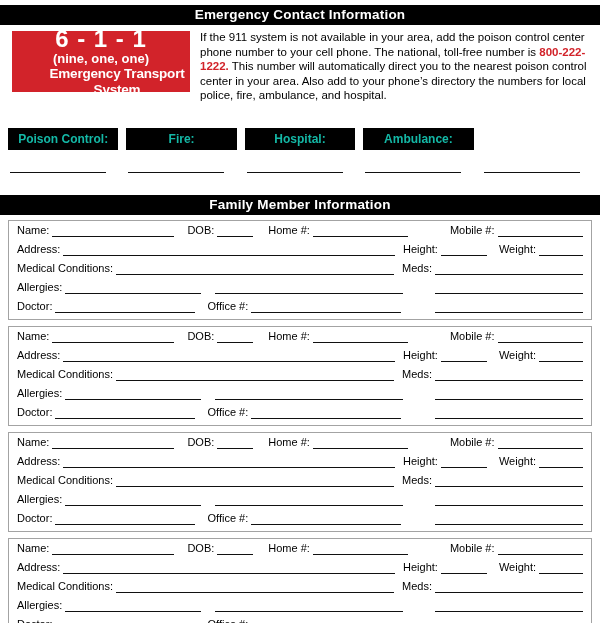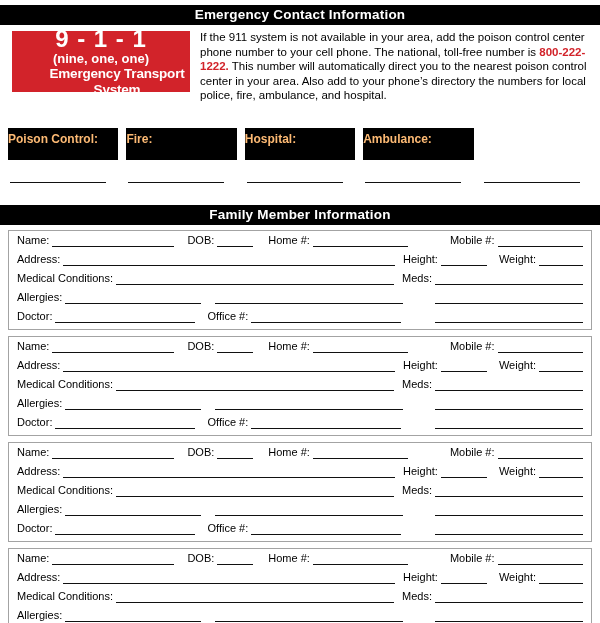--- a/index.html
+++ b/index.html
@@ -22,21 +22,21 @@
   .red-sub{font-size:13px;font-weight:bold;line-height:15px;}
   .red-system{font-size:13.5px;font-weight:bold;line-height:16px;letter-spacing:-.2px;margin-left:32px;}
   .intro{
     flex:1;margin-left:10px;margin-top:-1px;font-size:11.5px;line-height:14.6px;max-width:398px;
   }
   .intro b{font-weight:bold;}
   .contacts-grid{
     display:grid;grid-template-columns:repeat(5,1fr);gap:8px;margin:14px 8px 0 8px;
   }
   .contact-box{
-    background:#000;color:#fdba74;height:32px;line-height:22px;text-align:left;
+    background:#000;color:#14b8a6;height:22px;line-height:22px;text-align:center;
     font-weight:bold;font-size:12px;
   }
   .contacts-lines{margin-top:6px;}
   .contacts-lines .cell{padding-left:2px;}
   .wline{
     display:inline-block;border-bottom:1.5px solid #111;
     font-size:11px;line-height:normal;
   }
   .grow{flex:1;}
   .blocks{margin:5px 8px 0 8px;}
@@ -53,21 +53,21 @@
 </style>
 </head>
 <body>
 
 <div class="page">
 
   <div class="bar top">Emergency Contact Information</div>
 
   <div class="top-section">
     <div class="red-box" style="background: rgb(210, 35, 42);">
-      <div class="red-number">9 - 1 - 1</div>
+      <div class="red-number">6 - 1 - 1</div>
       <div class="red-sub">(nine, one, one)</div>
       <div class="red-system">Emergency Transport System</div>
     </div>
     <p class="intro"><span>If the 911 system is not available in your area, add the poison control center phone number to your cell phone. The national, toll-free number is </span><b style="color: rgb(210, 35, 42);">800-222-1222.</b><span> This number will automatically direct you to the nearest poison control center in your area. Also add to your phone’s directory the numbers for local police, fire, ambulance, and hospital.</span></p>
   </div>
 
   <div class="contacts-grid">
     <div class="contact-box">Poison Control:</div>
     <div class="contact-box">Fire:</div>
     <div class="contact-box">Hospital:</div>

